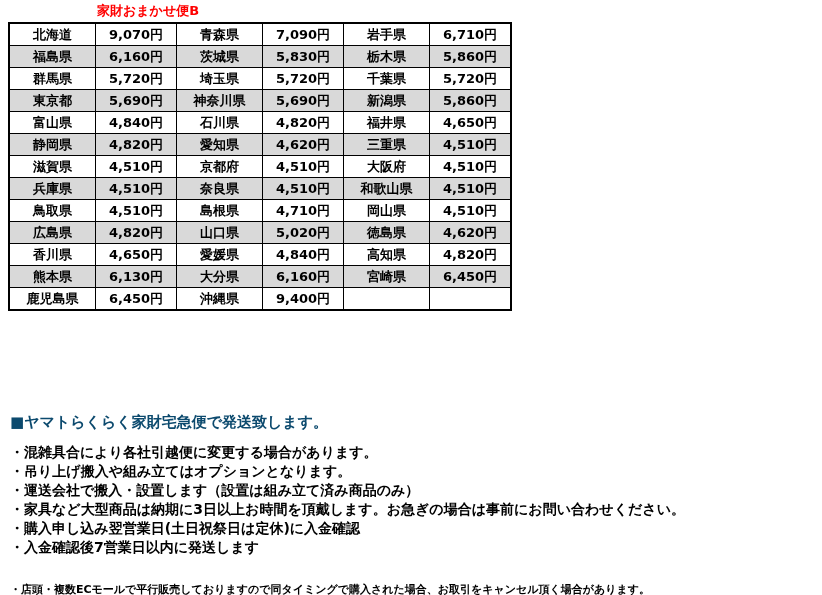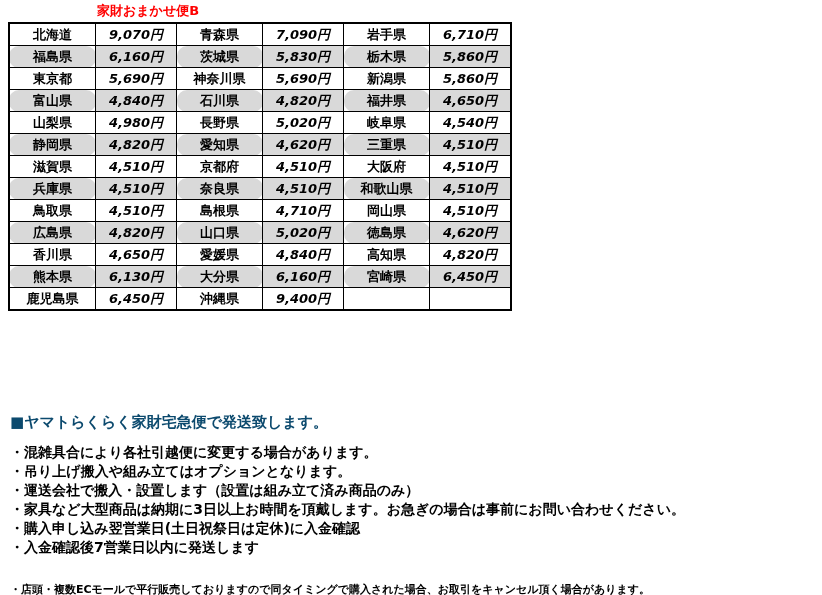--- a/index.html
+++ b/index.html
@@ -38,22 +38,22 @@
     font-weight: bold;
     font-size: 13px;
     color: #000000;
     text-align: center;
     vertical-align: middle;
     padding: 0;
     height: 21px;
     overflow: hidden;
     white-space: nowrap;
   }
-  table.fee-table td.pref  { width: 85px; border-radius: 10px; }
-  table.fee-table td.price { width: 80px; font-style: italic; }
+  table.fee-table td.pref  { width: 85px; }
+  table.fee-table td.price { width: 80px; }
   table.fee-table tr:nth-child(even) td { background: #d9d9d9; }
   table.fee-table tr:nth-child(odd) td  { background: #ffffff; }
   .notes {
     position: absolute;
     left: 10px;
     top: 413px;
     width: 800px;
   }
   .notes-heading {
     font-size: 15px;
@@ -101,42 +101,42 @@
         </tr>
         <tr>
           <td class="pref">福島県</td>
           <td class="price">6,160円</td>
           <td class="pref">茨城県</td>
           <td class="price">5,830円</td>
           <td class="pref">栃木県</td>
           <td class="price">5,860円</td>
         </tr>
         <tr>
+          <td class="pref">群馬県</td>
+          <td class="price">5,720円</td>
+          <td class="pref">埼玉県</td>
+          <td class="price">5,720円</td>
+          <td class="pref">千葉県</td>
+          <td class="price">5,720円</td>
+        </tr>
+        <tr>
           <td class="pref">東京都</td>
           <td class="price">5,690円</td>
           <td class="pref">神奈川県</td>
           <td class="price">5,690円</td>
           <td class="pref">新潟県</td>
           <td class="price">5,860円</td>
         </tr>
         <tr>
           <td class="pref">富山県</td>
           <td class="price">4,840円</td>
           <td class="pref">石川県</td>
           <td class="price">4,820円</td>
           <td class="pref">福井県</td>
           <td class="price">4,650円</td>
-        </tr>
-        <tr>
-          <td class="pref">山梨県</td>
-          <td class="price">4,980円</td>
-          <td class="pref">長野県</td>
-          <td class="price">5,020円</td>
-          <td class="pref">岐阜県</td>
-          <td class="price">4,540円</td>
         </tr>
         <tr>
           <td class="pref">静岡県</td>
           <td class="price">4,820円</td>
           <td class="pref">愛知県</td>
           <td class="price">4,620円</td>
           <td class="pref">三重県</td>
           <td class="price">4,510円</td>
         </tr>
         <tr>

